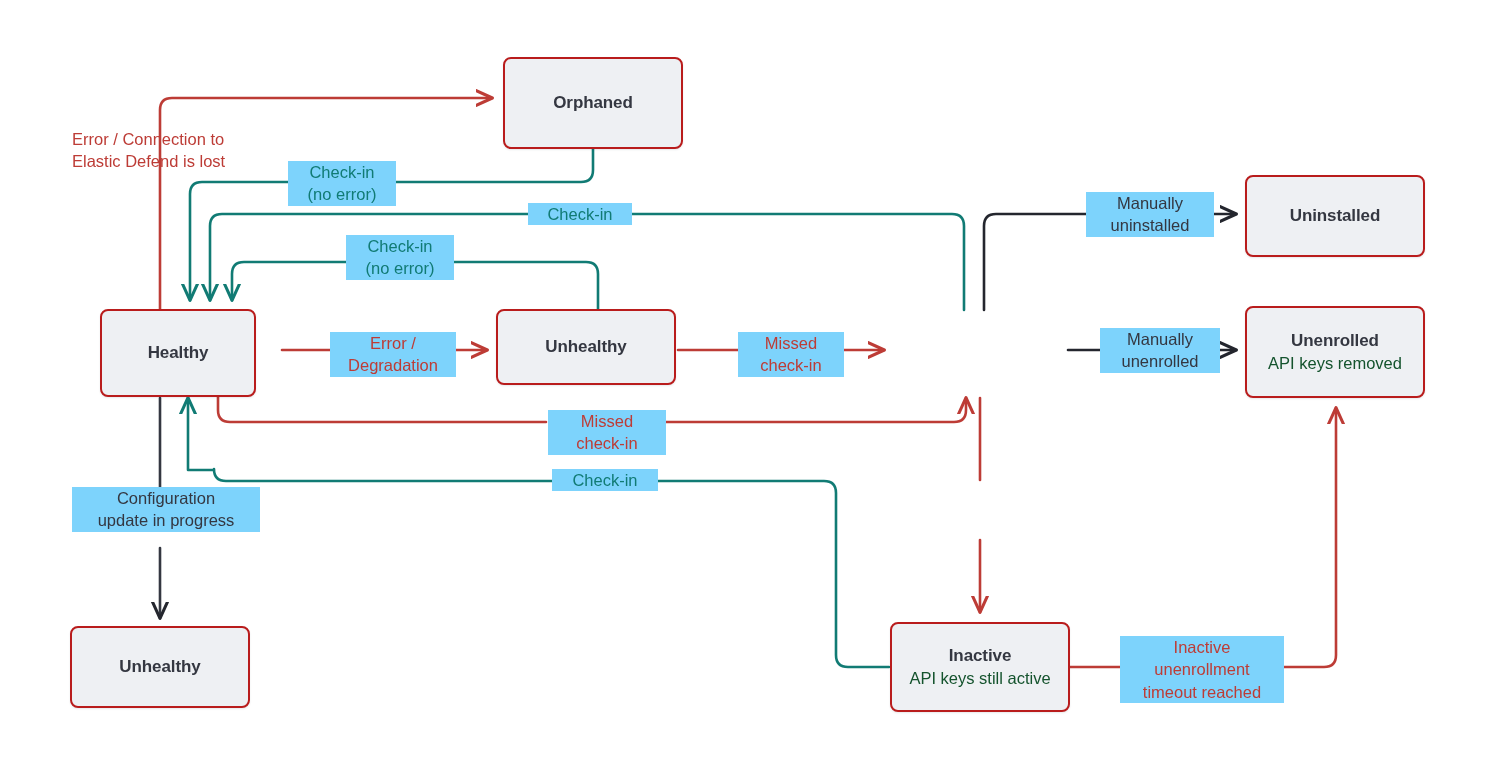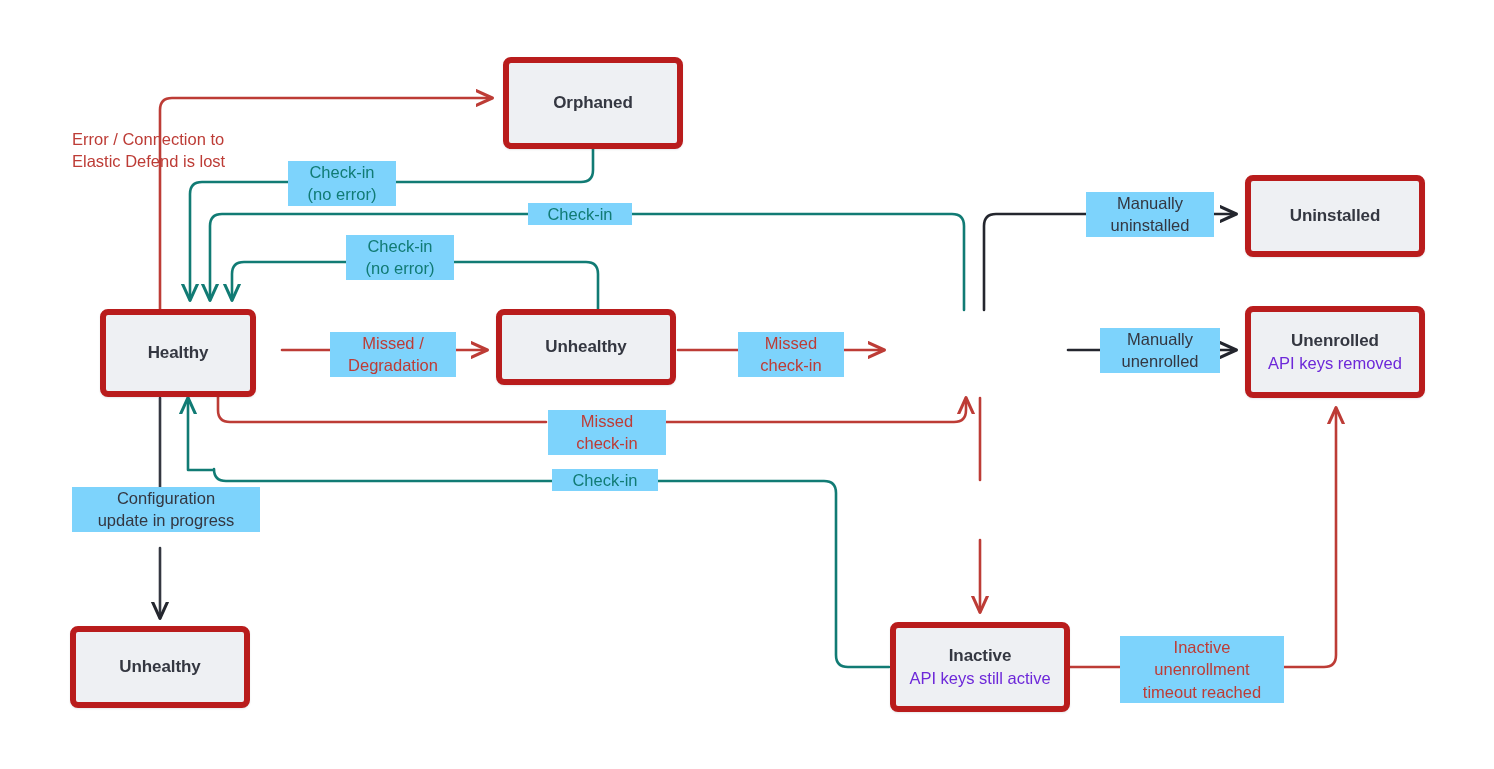--- a/index.html
+++ b/index.html
@@ -8,39 +8,39 @@
     font-family:"Liberation Sans","DejaVu Sans",sans-serif;
     overflow:hidden;
   }
   #canvas{position:relative;width:1494px;height:769px;background:#ffffff;}
   svg.edges{position:absolute;left:0;top:0;width:1494px;height:769px;}
 
   .node{
     position:absolute;
     box-sizing:border-box;
     background:#eef0f3;
-    border:6px solid #b91c1c;
+    border:2px solid #b91c1c;
     border-radius:8px;
     display:flex;
     flex-direction:column;
     align-items:center;
     justify-content:center;
     box-shadow:0 1px 2px rgba(30,40,60,.10);
   }
   .node .title{
     font-weight:bold;
     font-size:17px;
     color:#343741;
     letter-spacing:-0.1px;
     line-height:1.25;
   }
   .node .sub{
     font-weight:normal;
     font-size:16.5px;
-    color:#6d28d9;
+    color:#14532d;
     line-height:1.3;
     margin-top:2px;
   }
 
   .edge-label{
     position:absolute;
     font-size:16.5px;
     line-height:1.35;
     text-align:center;
     white-space:pre-line;
@@ -144,21 +144,21 @@
 Elastic Defend is lost</div>
 
   <div class="edge-label lbl-teal" style="left:288px;top:161px;width:96px;">Check-in
 (no error)</div>
 
   <div class="edge-label lbl-teal" style="left:528px;top:203px;width:92px;">Check-in</div>
 
   <div class="edge-label lbl-teal" style="left:346px;top:235px;width:96px;">Check-in
 (no error)</div>
 
-  <div class="edge-label lbl-red" style="left:330px;top:332px;width:114px;">Missed /
+  <div class="edge-label lbl-red" style="left:330px;top:332px;width:114px;">Error /
 Degradation</div>
 
   <div class="edge-label lbl-red" style="left:738px;top:332px;width:94px;">Missed
 check-in</div>
 
   <div class="edge-label lbl-red" style="left:548px;top:410px;width:106px;">Missed
 check-in</div>
 
   <div class="edge-label lbl-teal" style="left:552px;top:469px;width:94px;">Check-in</div>
 

